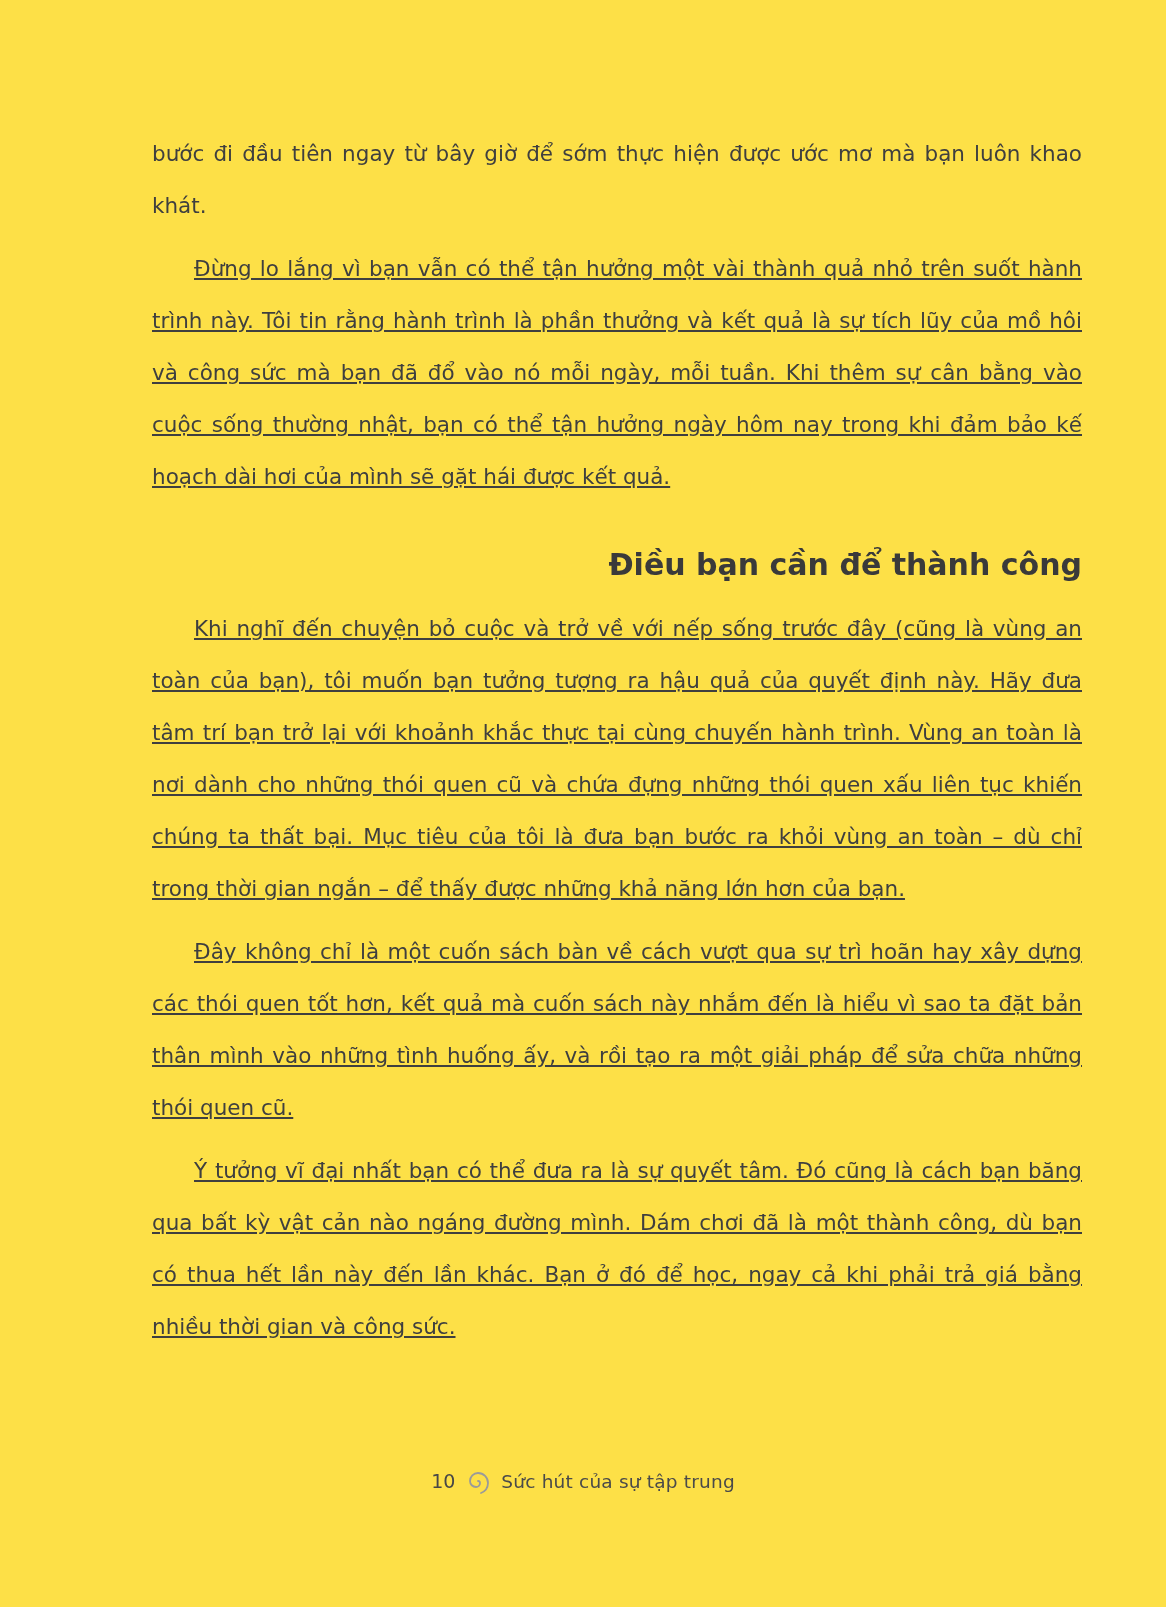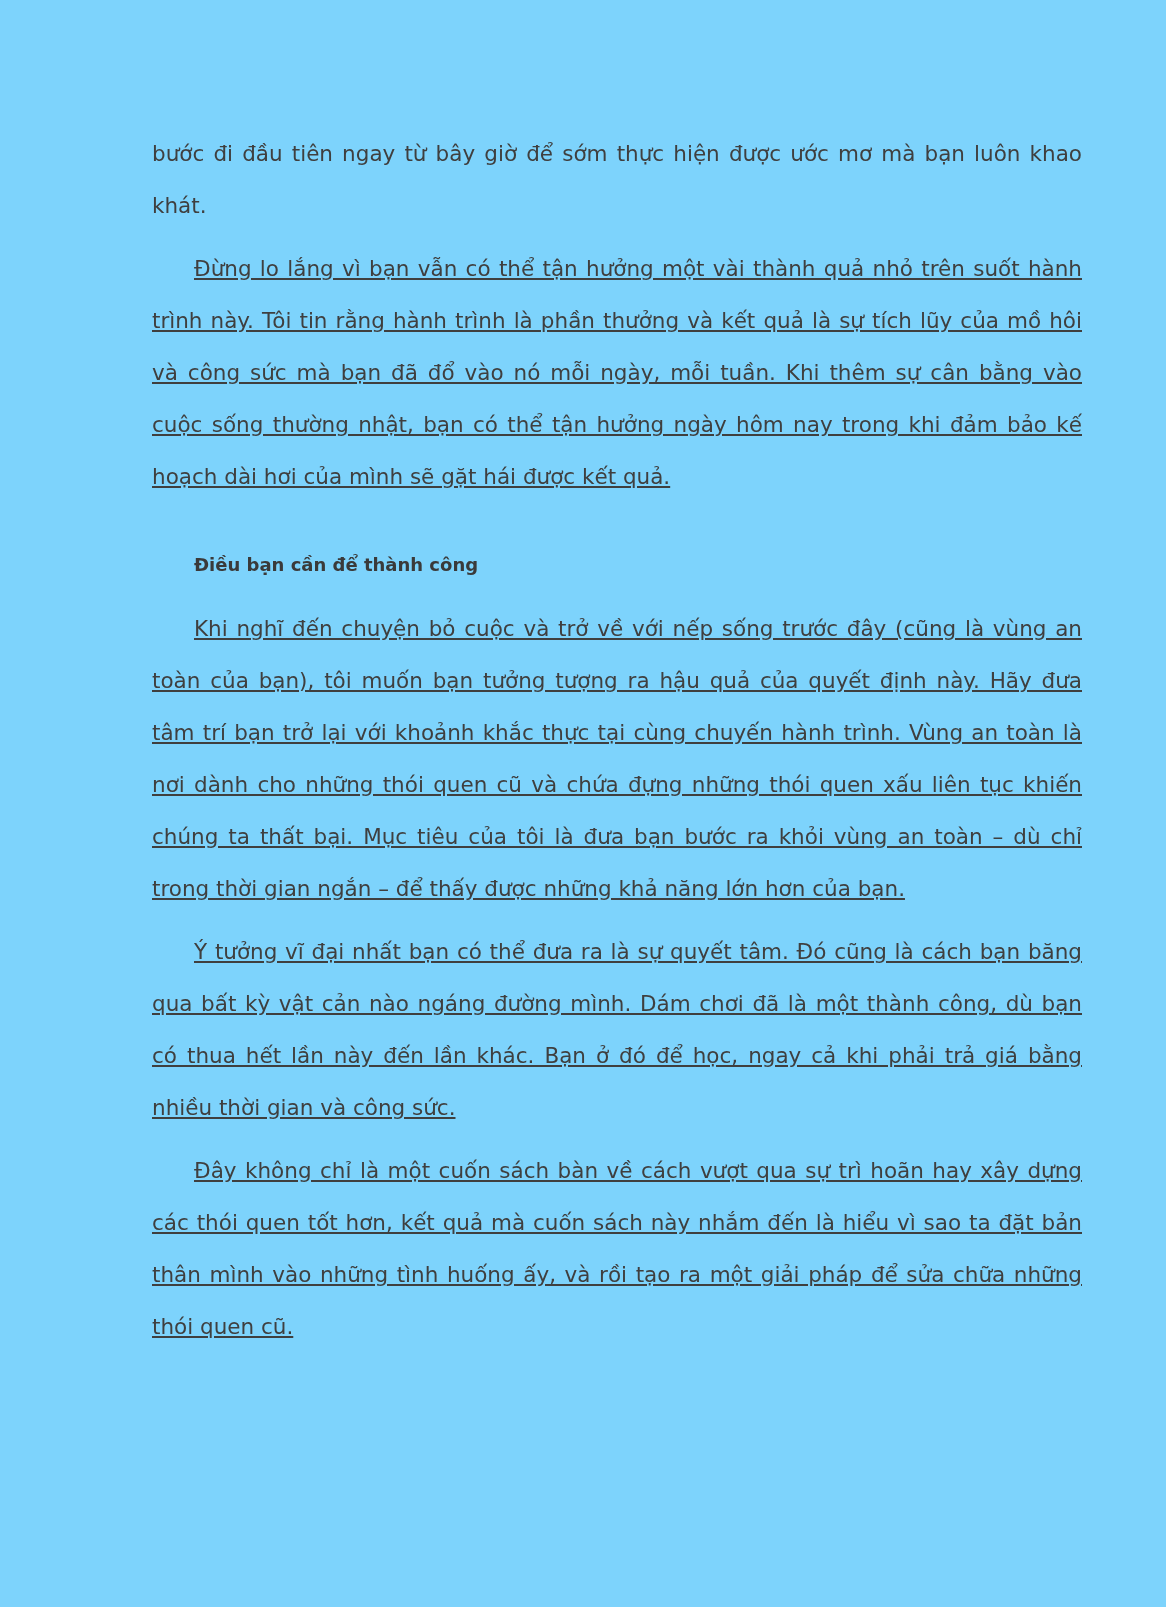--- a/index.html
+++ b/index.html
@@ -6,45 +6,46 @@
   html, body {
     margin: 0;
     padding: 0;
     background: #ffffff;
   }
   .page {
     position: relative;
     width: 1166px;
     height: 1607px;
     margin: 0 auto;
-    background: #7dd3fc;
+    background: #fde047;
     box-sizing: border-box;
     padding: 128px 84px 0 152px;
     overflow: hidden;
     font-family: "DejaVu Sans", "Liberation Sans", sans-serif;
     color: #3f3f3f;
   }
   .body-text p.para {
     font-size: 21.5px;
     line-height: 52px;
     text-align: justify;
     text-justify: inter-word;
     margin: 0 0 11px 0;
     color: #3f3f3f;
   }
   .body-text p.indented {
     text-indent: 42px;
     text-decoration: underline;
   }
   .section-heading {
-    font-size: 18px;
+    font-size: 30px;
     font-weight: bold;
     color: #3a3a3a;
     margin: 36px 0 12px 42px;
     line-height: 52px;
+    text-align: right;
   }
   .footer {
     position: absolute;
     left: 0;
     right: 0;
     bottom: 112px;
     display: flex;
     justify-content: center;
     align-items: center;
     gap: 9px;
@@ -78,19 +79,36 @@
 
   <div class="body-text">
     <p class="para">bước đi đầu tiên ngay từ bây giờ để sớm thực hiện được ước mơ mà bạn luôn khao khát.</p>
 
     <p class="para indented">Đừng lo lắng vì bạn vẫn có thể tận hưởng một vài thành quả nhỏ trên suốt hành trình này. Tôi tin rằng hành trình là phần thưởng và kết quả là sự tích lũy của mồ hôi và công sức mà bạn đã đổ vào nó mỗi ngày, mỗi tuần. Khi thêm sự cân bằng vào cuộc sống thường nhật, bạn có thể tận hưởng ngày hôm nay trong khi đảm bảo kế hoạch dài hơi của mình sẽ gặt hái được kết quả.</p>
 
     <h2 class="section-heading">Điều bạn cần để thành công</h2>
 
     <p class="para indented">Khi nghĩ đến chuyện bỏ cuộc và trở về với nếp sống trước đây (cũng là vùng an toàn của bạn), tôi muốn bạn tưởng tượng ra hậu quả của quyết định này. Hãy đưa tâm trí bạn trở lại với khoảnh khắc thực tại cùng chuyến hành trình. Vùng an toàn là nơi dành cho những thói quen cũ và chứa đựng những thói quen xấu liên tục khiến chúng ta thất bại. Mục tiêu của tôi là đưa bạn bước ra khỏi vùng an toàn – dù chỉ trong thời gian ngắn – để thấy được những khả năng lớn hơn của bạn.</p>
 
+    <p class="para indented">Đây không chỉ là một cuốn sách bàn về cách vượt qua sự trì hoãn hay xây dựng các thói quen tốt hơn, kết quả mà cuốn sách này nhắm đến là hiểu vì sao ta đặt bản thân mình vào những tình huống ấy, và rồi tạo ra một giải pháp để sửa chữa những thói quen cũ.</p>
+
     <p class="para indented">Ý tưởng vĩ đại nhất bạn có thể đưa ra là sự quyết tâm. Đó cũng là cách bạn băng qua bất kỳ vật cản nào ngáng đường mình. Dám chơi đã là một thành công, dù bạn có thua hết lần này đến lần khác. Bạn ở đó để học, ngay cả khi phải trả giá bằng nhiều thời gian và công sức.</p>
-
-    <p class="para indented">Đây không chỉ là một cuốn sách bàn về cách vượt qua sự trì hoãn hay xây dựng các thói quen tốt hơn, kết quả mà cuốn sách này nhắm đến là hiểu vì sao ta đặt bản thân mình vào những tình huống ấy, và rồi tạo ra một giải pháp để sửa chữa những thói quen cũ.</p>
   </div>
 
+  <div class="footer">
+    <span class="page-number">10</span>
+
+    <span class="footer-icon">
+      <svg width="28" height="28" viewBox="0 0 28 28" aria-hidden="true">
+        <path d="M14,14
+                 a2,2 0 0 1 2,2
+                 a4,4 0 0 1 -4,4
+                 a6,6 0 0 1 -6,-6
+                 a8,8 0 0 1 8,-8
+                 a10,10 0 0 1 10,10
+                 a11,11 0 0 1 -7,10" fill="none" stroke="#9a9a9a" stroke-width="1.8" stroke-linecap="round"></path>
+      </svg>
+    </span>
+
+    <span class="book-title">Sức hút của sự tập trung</span>
+  </div>
 
 </div>
 
 </body></html>

